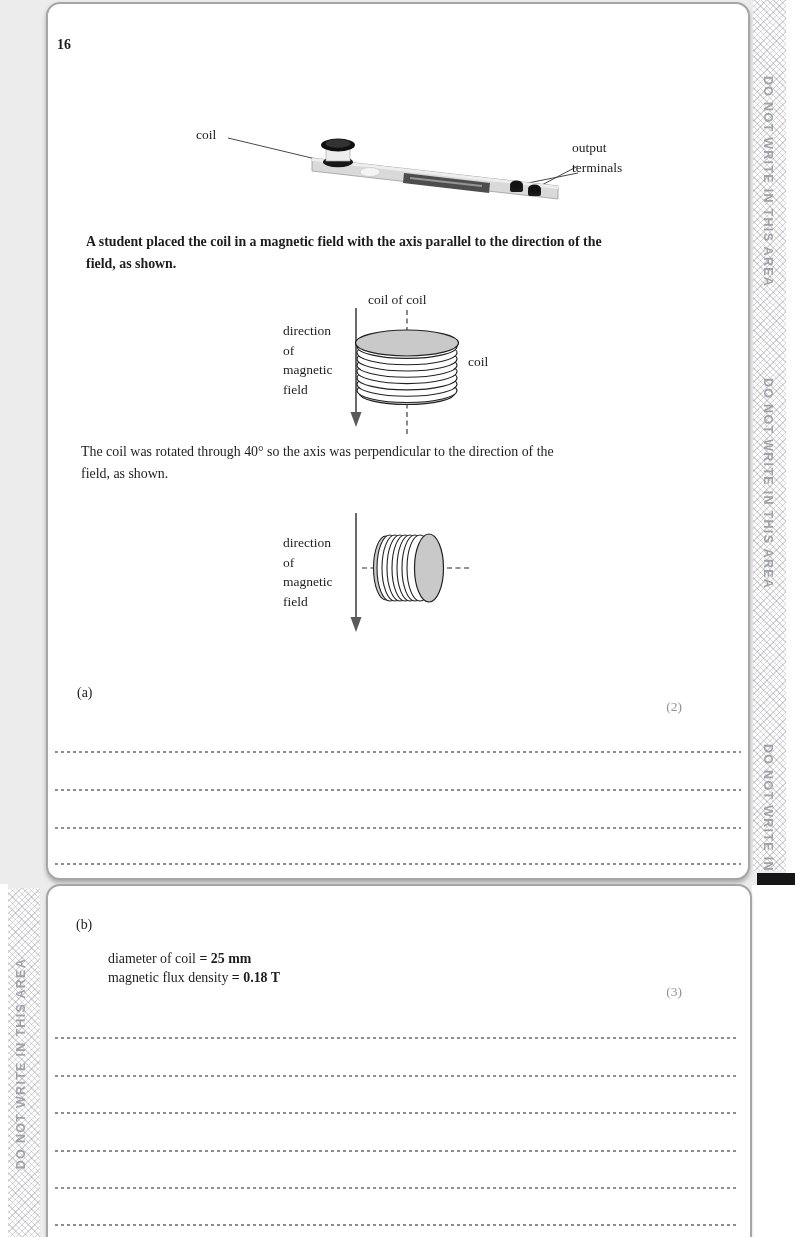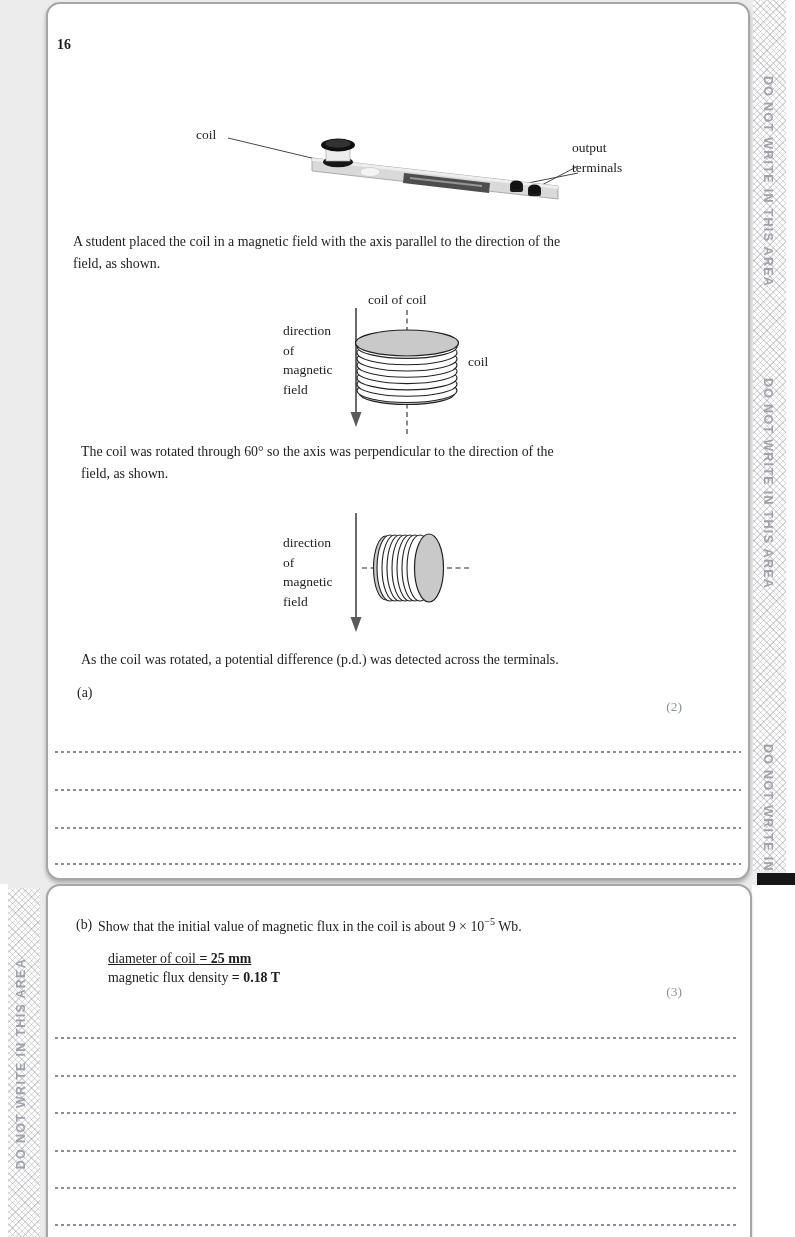--- a/index.html
+++ b/index.html
@@ -87,21 +87,21 @@
         <rect x="358" y="69" width="13" height="7" rx="2" fill="#1a1a1a"></rect>
         <ellipse cx="364.5" cy="69" rx="6.5" ry="4.6" fill="#121212"></ellipse>
         <rect x="376" y="73" width="13" height="7" rx="2" fill="#1a1a1a"></rect>
         <ellipse cx="382.5" cy="73" rx="6.5" ry="4.6" fill="#121212"></ellipse>
       </svg>
       <div class="lbl" style="left:44px;top:9px;">coil</div>
       <div class="lbl" style="left:420px;top:22px;">output
 terminals</div>
     </div>
 
-    <div class="txt" style="left:25px;top:227px;width:640px;">A student placed the coil in a magnetic field with the axis parallel to the direction of the
+    <div class="txt" style="left:38px;top:227px;width:640px;font-weight:bold;">A student placed the coil in a magnetic field with the axis parallel to the direction of the
 field, as shown.</div>
 
     <div style="position:absolute;left:222px;top:284px;width:240px;height:150px;">
       <svg width="240" height="150" viewBox="0 0 240 150">
         <line x1="137" y1="22" x2="137" y2="147" stroke="#2b2b2b" stroke-width="1.1" stroke-dasharray="5 3.5"></line>
         <line x1="86" y1="20" x2="86" y2="129" stroke="#5a5a5a" stroke-width="1.8"></line>
         <polygon points="86,139 80.5,124 91.5,124" fill="#5a5a5a"></polygon>
         <ellipse cx="137" cy="105" rx="48" ry="11.5" fill="#c9c9c9" stroke="#222" stroke-width="1.1"></ellipse>
         <ellipse cx="137" cy="102.5" rx="50" ry="12" fill="#ffffff" stroke="#222" stroke-width="1.1"></ellipse>
         <ellipse cx="137" cy="96.2" rx="50" ry="12" fill="#ffffff" stroke="#222" stroke-width="1.1"></ellipse>
@@ -114,21 +114,21 @@
         <ellipse cx="137" cy="55" rx="51.5" ry="13" fill="#c9c9c9" stroke="#222" stroke-width="1.2"></ellipse>
       </svg>
       <div class="lbl" style="left:98px;top:2px;">coil of coil</div>
       <div class="lbl" style="left:13px;top:33px;">direction
 of
 magnetic
 field</div>
       <div class="lbl" style="left:198px;top:64px;">coil</div>
     </div>
 
-    <div class="txt" style="left:33px;top:437px;width:640px;">The coil was rotated through 60° so the axis was perpendicular to the direction of the
+    <div class="txt" style="left:33px;top:437px;width:640px;">The coil was rotated through 40° so the axis was perpendicular to the direction of the
 field, as shown.</div>
 
     <div style="position:absolute;left:222px;top:501px;width:240px;height:137px;">
       <svg width="240" height="137" viewBox="0 0 240 137">
         <line x1="86" y1="8" x2="86" y2="117" stroke="#5a5a5a" stroke-width="1.8"></line>
         <polygon points="86,127 80.5,112 91.5,112" fill="#5a5a5a"></polygon>
         <line x1="92" y1="63" x2="199" y2="63" stroke="#2b2b2b" stroke-width="1.1" stroke-dasharray="5 3.5"></line>
         <ellipse cx="116" cy="63" rx="12.5" ry="32" fill="#c9c9c9" stroke="#222" stroke-width="1.1"></ellipse>
         <ellipse cx="120" cy="63" rx="13" ry="33" fill="#ffffff" stroke="#222" stroke-width="1.1"></ellipse>
         <ellipse cx="125" cy="63" rx="13" ry="33" fill="#ffffff" stroke="#222" stroke-width="1.1"></ellipse>
@@ -138,39 +138,35 @@
         <ellipse cx="145" cy="63" rx="13" ry="33" fill="#ffffff" stroke="#222" stroke-width="1.1"></ellipse>
         <ellipse cx="150" cy="63" rx="13" ry="33" fill="#ffffff" stroke="#222" stroke-width="1.1"></ellipse>
         <ellipse cx="159" cy="63" rx="14.5" ry="34" fill="#c9c9c9" stroke="#222" stroke-width="1.2"></ellipse>
       </svg>
       <div class="lbl" style="left:13px;top:28px;">direction
 of
 magnetic
 field</div>
     </div>
 
-    <div class="txt" style="left:33px;top:645px;width:650px;">As the coil was rotated, a potential difference (p.d.) was detected across the terminals.</div>
 
     <div class="txt" style="left:29px;top:678px;">(a)</div>
     <div class="marks" style="left:600px;top:695px;width:34px;text-align:right;">(2)</div>
 
     <div class="ans-line" style="left:7px;top:747px;width:686px;"></div>
     <div class="ans-line" style="left:7px;top:785px;width:686px;"></div>
     <div class="ans-line" style="left:7px;top:823px;width:686px;"></div>
     <div class="ans-line" style="left:7px;top:859px;width:686px;"></div>
   </div>
 
   <div id="page2" class="page">
 
     <div class="txt" style="left:28px;top:28px;">(b)</div>
-    <div class="txt" style="left:50px;top:28px;width:620px;white-space:normal;">
-      <span>Show that the initial value of magnetic flux in the coil is about 9 × 10</span><sup style="font-size:10px;">−5</sup><span> Wb.</span>
-    </div>
 
-    <div class="txt" style="left:60px;top:62px;white-space:normal;text-decoration:underline;">
+    <div class="txt" style="left:60px;top:62px;white-space:normal;">
       <span>diameter of coil</span>
       <span style="font-weight:bold;">= 25 mm</span>
     </div>
     <div class="txt" style="left:60px;top:81px;white-space:normal;">
       <span>magnetic flux density</span>
       <span style="font-weight:bold;">= 0.18 T</span>
     </div>
 
     <div class="marks" style="left:600px;top:98px;width:34px;text-align:right;">(3)</div>
 

